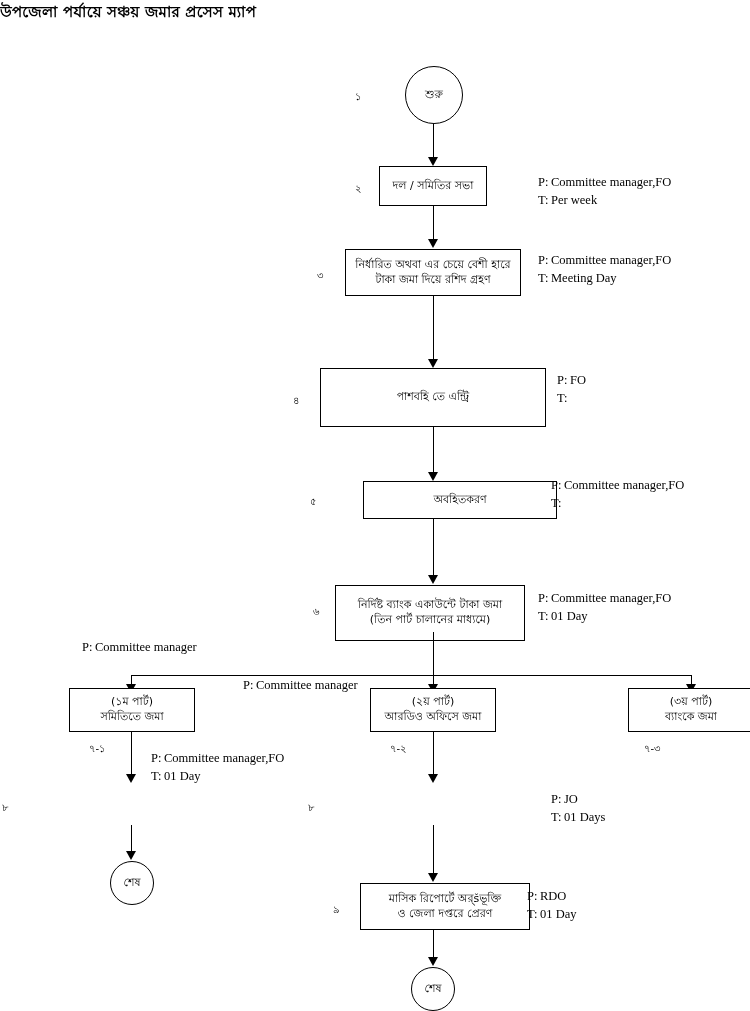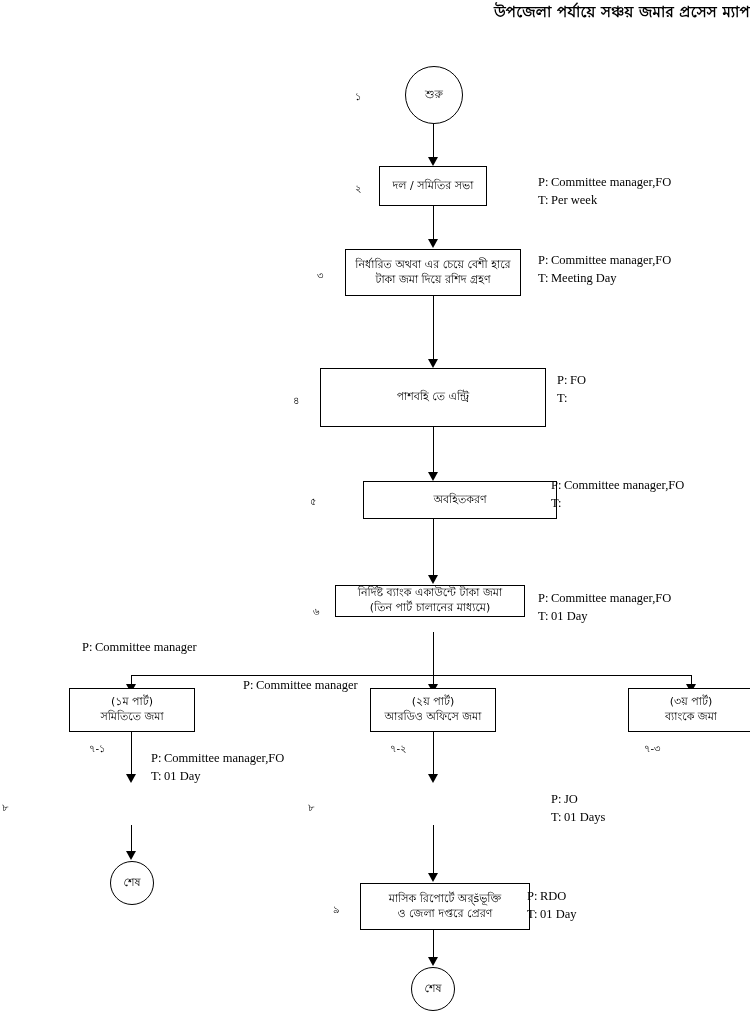--- a/index.html
+++ b/index.html
@@ -14,21 +14,21 @@
     background: #ffffff;
     font-family: "Liberation Serif", "DejaVu Serif", serif;
     color: #000000;
     overflow: hidden;
   }
   .title {
     position: absolute;
     top: 0px;
     left: 0;
     width: 750px;
-    text-align: right;
+    text-align: left;
     font-family: "DejaVu Sans", sans-serif;
     font-size: 15px;
     font-weight: bold;
     letter-spacing: 0.2px;
     white-space: nowrap;
   }
   
   .box {
     position: absolute;
     border: 1.4px solid #000;
@@ -154,21 +154,21 @@
   </div>
   <div class="stepnum" style="left:310px; top:494px;">৫</div>
   <div class="ann" style="left:551px; top:476px;">
     <span class="row"><span class="k">P:</span><span>Committee manager,FO</span></span>
     <span class="row"><span class="k">T:</span><span></span></span>
   </div>
 
   <div class="vline" style="left:433px; top:519px; height:62px;"></div>
   <div class="arrow" style="left:428px; top:575px;"></div>
 
-  <div class="box" style="left:335px; top:585px; width:190px; height:32px;">
+  <div class="box" style="left:335px; top:585px; width:190px; height:56px;">
     <span class="ln">নির্দিষ্ট ব্যাংক একাউন্টে টাকা জমা</span>
     <span class="ln">(তিন পার্ট চালানের মাধ্যমে)</span>
   </div>
   <div class="stepnum" style="left:313px; top:604px;">৬</div>
   <div class="ann" style="left:538px; top:589px;">
     <span class="row"><span class="k">P:</span><span>Committee manager,FO</span></span>
     <span class="row"><span class="k">T:</span><span>01 Day</span></span>
   </div>
 
   <div class="vline" style="left:433px; top:632px; height:43px;"></div>

